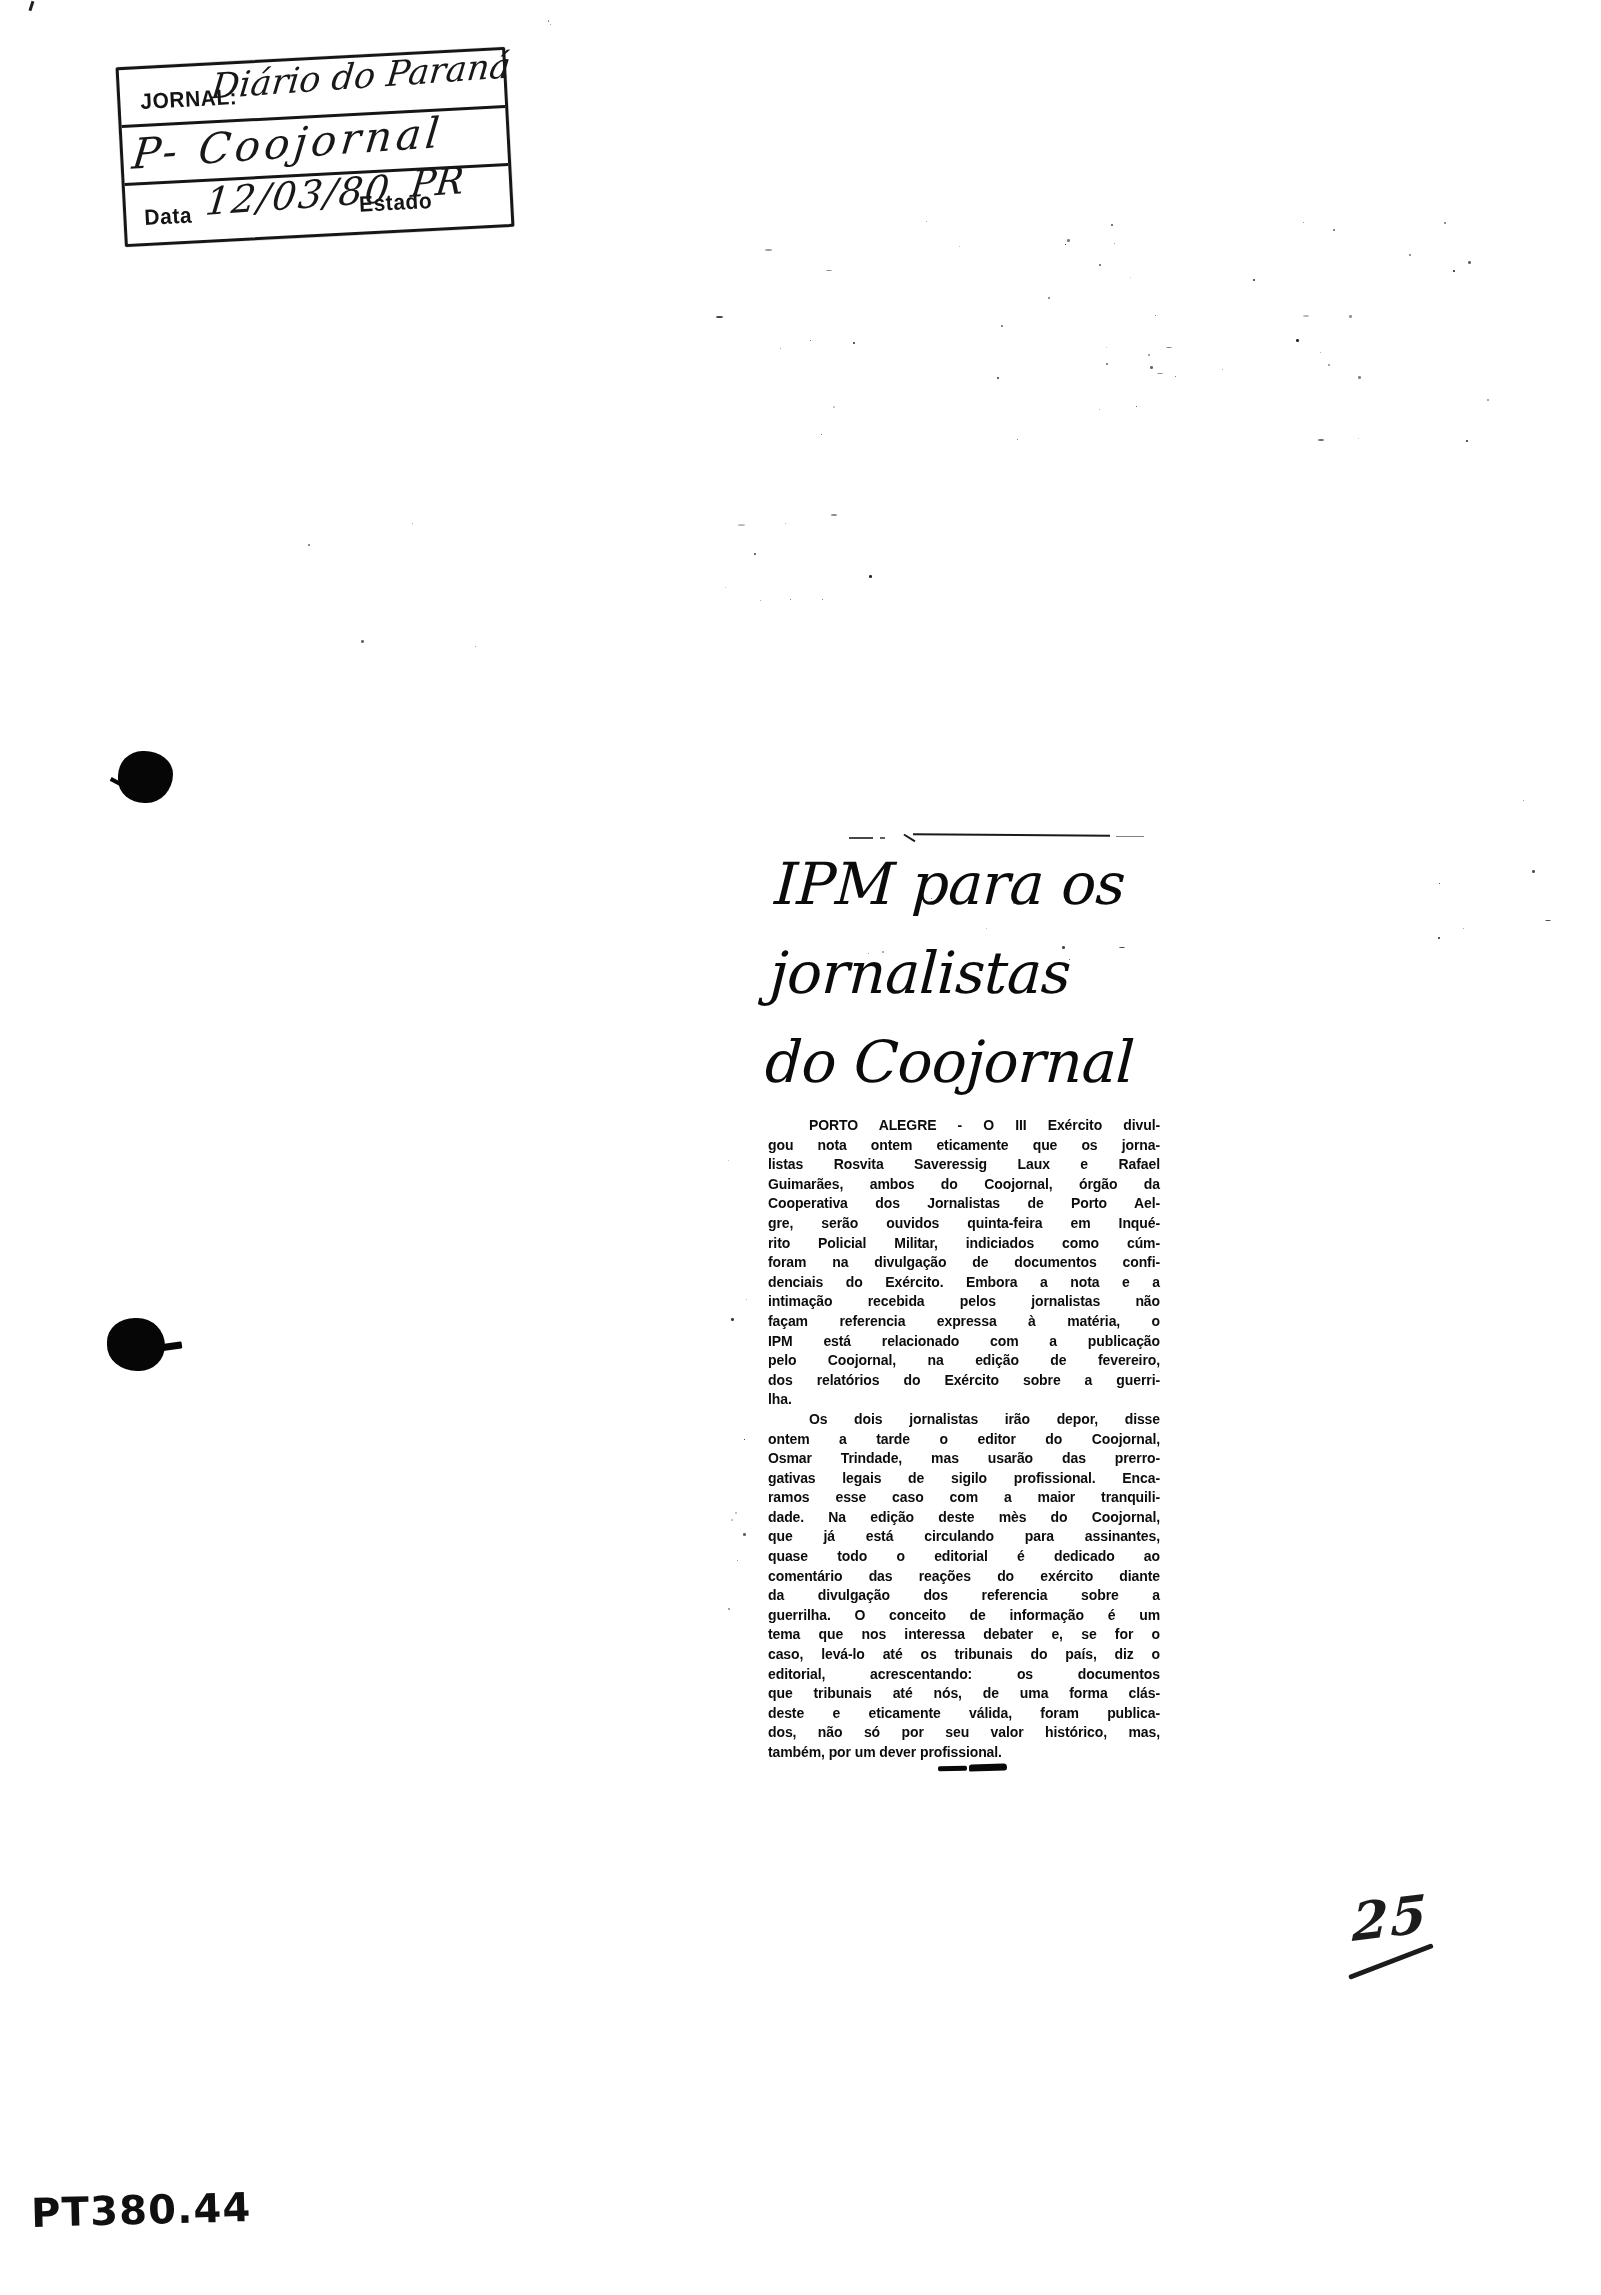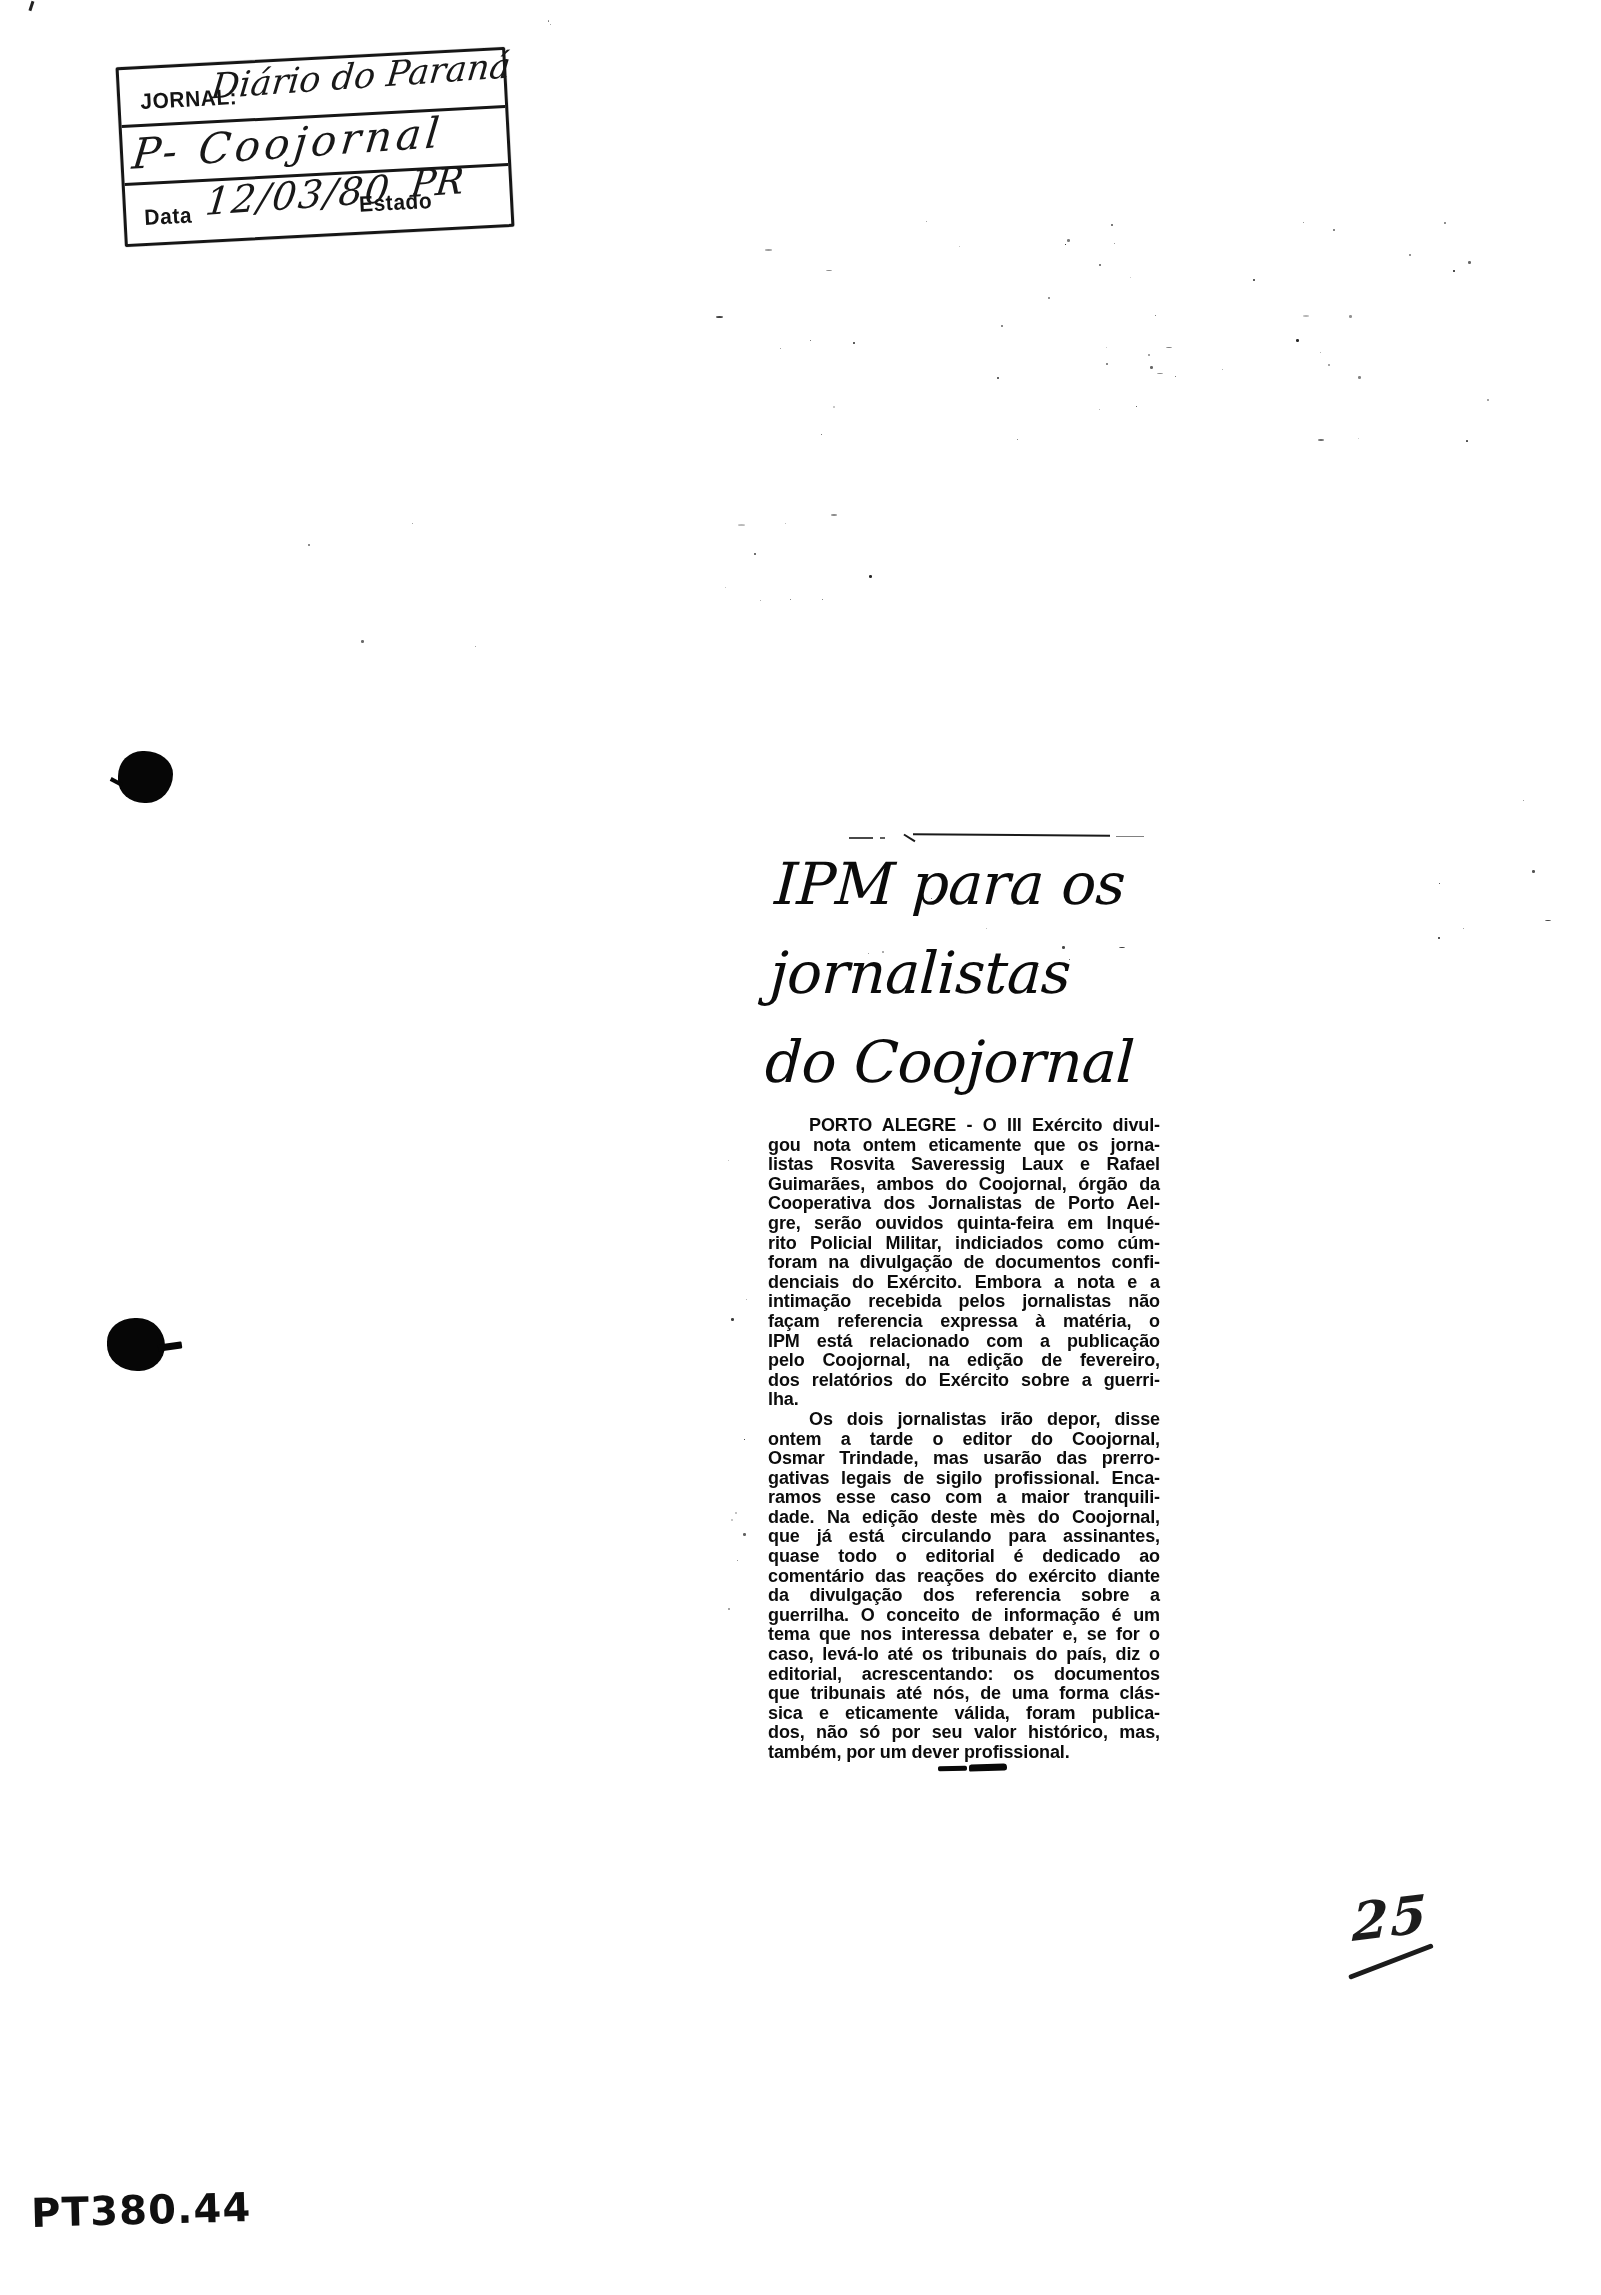--- a/index.html
+++ b/index.html
@@ -72,21 +72,21 @@
     font-size:58px;line-height:89px;letter-spacing:-0.6px;color:#0b0b0b;
     transform:skewX(-3deg);transform-origin:left top;
     white-space:nowrap;
   }
   .headline span{display:block;}
 
   
   .article-body{
     position:absolute;left:768px;top:1116px;width:392px;
     font-family:"Liberation Sans",sans-serif;font-weight:700;
-    font-size:18px;line-height:19.6px;letter-spacing:-0.1px;
+    font-size:14px;line-height:19.6px;letter-spacing:-0.1px;
     color:#0c0c0c;
   }
   .para{margin:0;padding:0;}
   .bl{
     text-align:justify;text-align-last:justify;
     height:19.6px;overflow:visible;white-space:normal;
   }
   .para .bl.first{text-indent:41px;}
   .para .bl.last{text-align-last:left;}
 
@@ -183,21 +183,21 @@
         <div class="bl">dade. Na edição deste mès do Coojornal,</div>
         <div class="bl">que já está circulando para assinantes,</div>
         <div class="bl">quase todo o editorial é dedicado ao</div>
         <div class="bl">comentário das reações do exército diante</div>
         <div class="bl">da divulgação dos referencia sobre a</div>
         <div class="bl">guerrilha. O conceito de informação é um</div>
         <div class="bl">tema que nos interessa debater e, se for o</div>
         <div class="bl">caso, levá-lo até os tribunais do país, diz o</div>
         <div class="bl">editorial, acrescentando: os documentos</div>
         <div class="bl">que tribunais até nós, de uma forma clás-</div>
-        <div class="bl">sica e eticamente válida, foram publica-</div>
+        <div class="bl">deste e eticamente válida, foram publica-</div>
         <div class="bl">dos, não só por seu valor histórico, mas,</div>
         <div class="bl last">também, por um dever profissional.</div>
       </div>
     </div>
 
   <div class="end-mark-1"></div>
   <div class="end-mark-2"></div>
 
   <div class="page-number">25</div>
   <div class="page-number-underline"></div>

